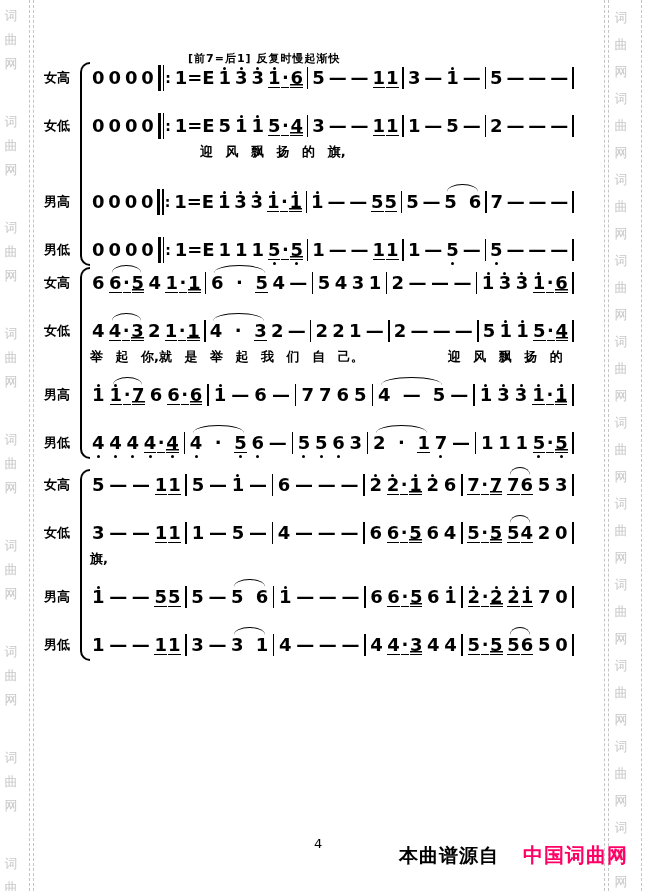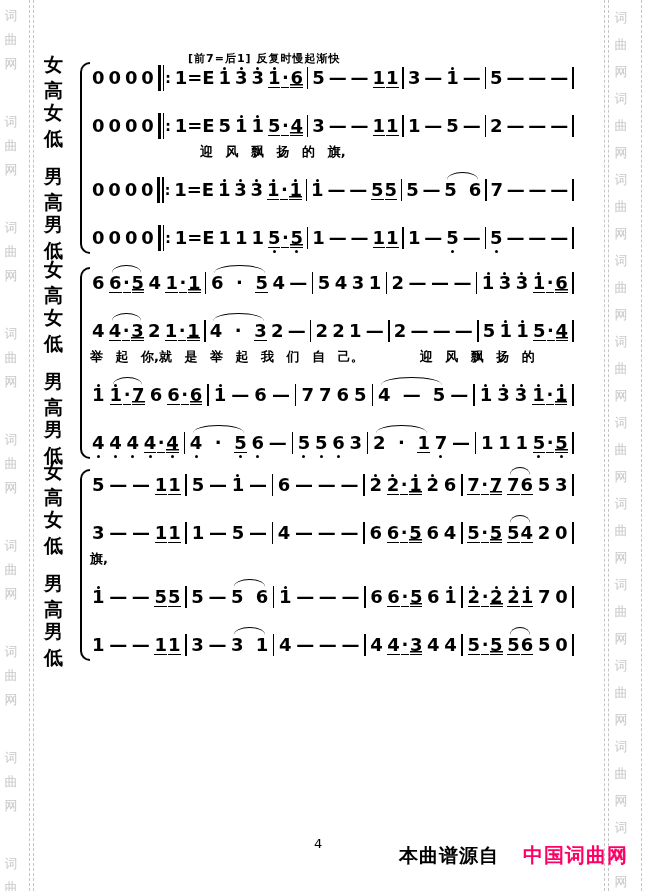--- a/index.html
+++ b/index.html
@@ -19,21 +19,21 @@
 
   .annotation{position:absolute;left:188px;top:51px;font-size:11px;font-weight:bold;letter-spacing:1px;}
 
   
   .system{position:absolute;left:44px;width:530px;}
   .sys1{top:64px;}.sys2{top:269px;}.sys3{top:471px;}
   .brace{position:absolute;left:36px;top:-2px;bottom:-2px;width:8px;
          border-left:2px solid #000;border-top:2px solid #000;border-bottom:2px solid #000;
          border-radius:10px 0 0 10px;}
   .staff{display:flex;align-items:center;height:28px;}
-  .part-label{width:34px;font-size:19px;font-weight:bold;flex:none;}
+  .part-label{width:34px;font-size:13px;font-weight:bold;flex:none;}
   .notes{flex:1;display:flex;justify-content:space-between;align-items:center;padding-left:14px;}
 
   .note{position:relative;display:inline-block;height:20px;line-height:20px;
         font-size:18px;font-weight:bold;text-align:center;min-width:8px;white-space:nowrap;}
   .u1{background:linear-gradient(#000,#000) left 100%/100% 1.5px no-repeat;}
   .u2{background:linear-gradient(#000,#000) left 100%/100% 1.5px no-repeat,
              linear-gradient(#000,#000) left calc(100% - 3px)/100% 1.5px no-repeat;}
   .d-hi::before{content:'';position:absolute;left:50%;top:-1px;width:3px;height:3px;
         margin-left:-1.5px;border-radius:50%;background:#000;}
   .d-lo::after{content:'';position:absolute;left:50%;bottom:-5px;width:3px;height:3px;
@@ -42,21 +42,21 @@
   .tie{display:inline-flex;align-items:center;position:relative;}
   .tie > * + *{margin-left:12px;}
   .tie::before{content:'';position:absolute;left:3px;right:3px;top:-8px;height:7px;
         border-top:1.5px solid #000;border-radius:50% 50% 0 0/100% 100% 0 0;}
   .bar{width:1.5px;height:22px;background:#000;flex:none;}
   .rep{display:inline-flex;align-items:center;flex:none;}
   .rep .b1{display:block;width:3px;height:26px;background:#000;}
   .rep .b2{display:block;width:1.5px;height:26px;background:#000;margin-left:2px;}
   .rep .dd{font-size:14px;font-weight:bold;margin-left:1px;line-height:26px;}
 
-  .lyrics{display:flex;gap:56px;height:20px;line-height:20px;font-size:13px;font-weight:bold;
+  .lyrics{display:flex;gap:84px;height:20px;line-height:20px;font-size:13px;font-weight:bold;
           padding-left:46px;word-spacing:8px;white-space:nowrap;}
   .sys1 .lyrics{padding-left:156px;gap:44px;}
   .sys3 .lyrics{gap:48px;}
 
   .pagenum{position:absolute;left:314px;top:836px;font-size:13px;}
   .footer{position:absolute;left:399px;top:842px;display:flex;align-items:center;gap:24px;
           font-size:19px;font-weight:bold;letter-spacing:1px;white-space:nowrap;}
   .footer .site{font-size:20px;}
 </style>
 </head>
@@ -254,21 +254,21 @@
             <span class="note">5</span>
             <span class="note dash">—</span>
             <span class="bar"></span>
             <span class="note">2</span>
             <span class="note dash">—</span>
             <span class="note dash">—</span>
             <span class="note dash">—</span>
             <span class="bar"></span>
           </div>
         </div>
-        <div class="lyrics" style="margin-bottom: 14px;">
+        <div class="lyrics" style="margin-bottom: 26px;">
           <span class="seg">迎 风 飘 扬 的 旗,</span>
         </div>
         <div class="staff" style="margin-bottom: 20px;">
           <span class="part-label">男高</span>
           <div class="notes">
             <span class="note">0</span>
             <span class="note">0</span>
             <span class="note">0</span>
             <span class="note">0</span>
             <span class="rep">

